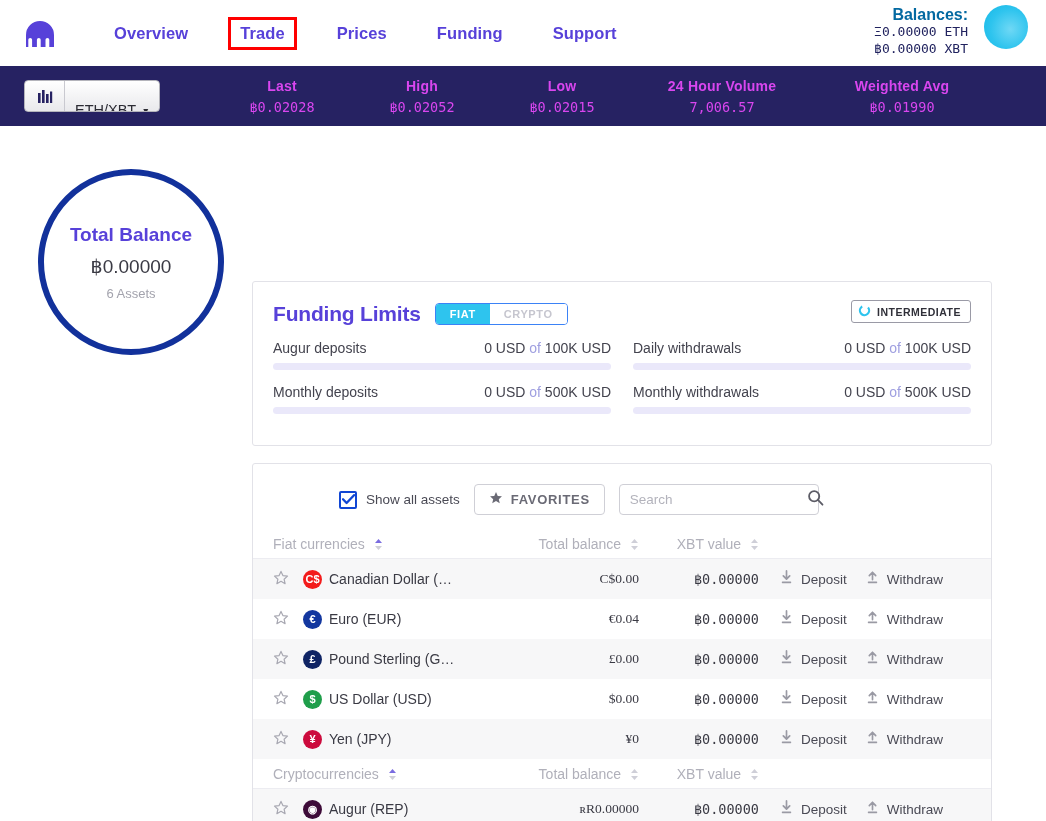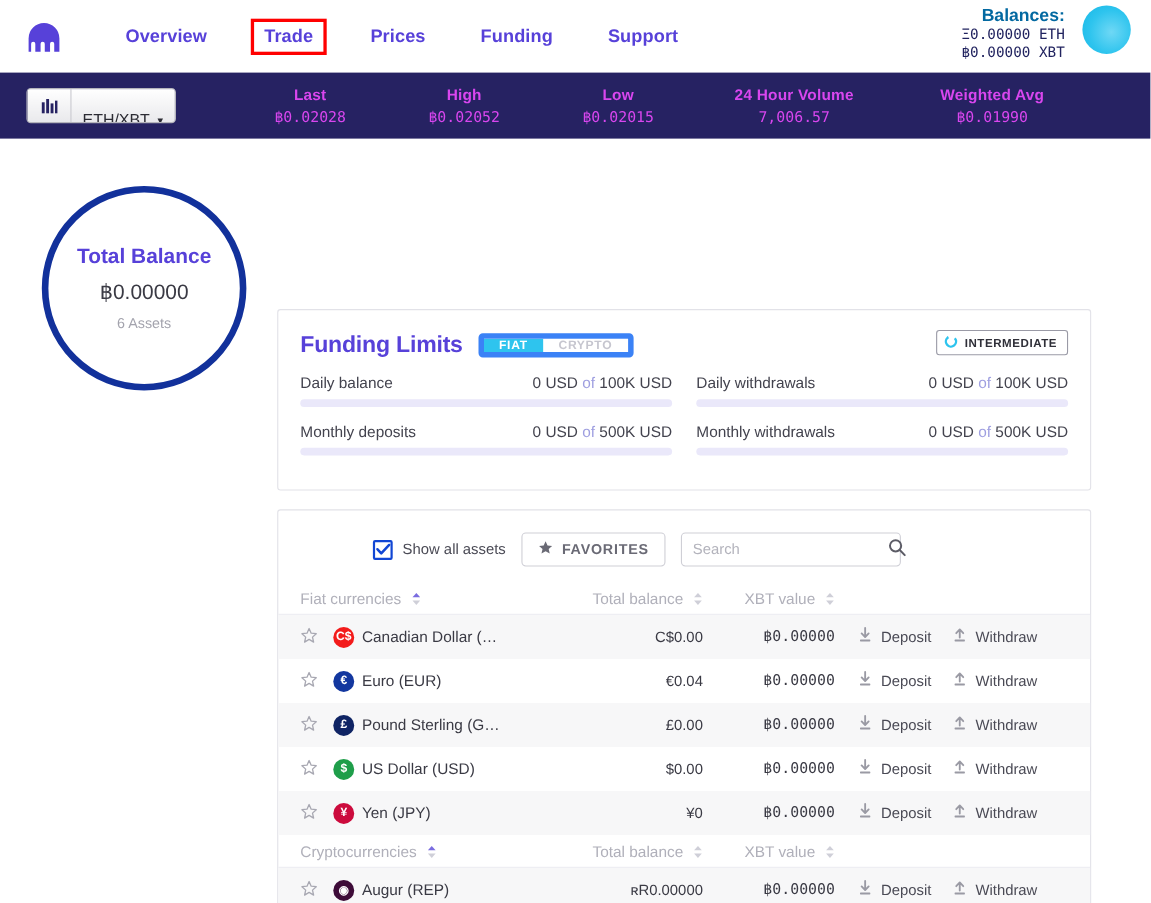--- a/index.html
+++ b/index.html
@@ -79,21 +79,21 @@
   .card {
     position: absolute; left: 252px; width: 740px;
     background: #fff; border: 1px solid #e2e2e8; border-radius: 3px;
   }
   #funding-card { top: 155px; height: 165px; }
   #balances-card { top: 337px; height: 484px; }
 
   .fl-head { display:flex; align-items:center; padding: 20px 20px 0 20px; position: relative; }
   .fl-title { font-size: 21px; font-weight: bold; color: #5741d9; letter-spacing: -.2px; }
   .seg {
-    display:flex; margin-left: 14px; border:5px solid #3b82f6; border-radius:4px; overflow:hidden;
+    display:flex; margin-left: 14px; border:1px solid #3b82f6; border-radius:4px; overflow:hidden;
     height: 22px;
   }
   .seg div {
     font-size: 11px; font-weight: bold; letter-spacing: .6px;
     padding: 0 14px; display:flex; align-items:center; cursor:pointer;
   }
   .seg .on { background: #2ec4ee; color: #fff; }
   .seg .off { background: #fff; color: #c6c6cf; }
   .tier-badge {
     position:absolute; right: 20px; top: 18px; height: 23px;
@@ -143,21 +143,21 @@
     border-bottom: 1px solid #ececf1;
   }
   .row {
     display:flex; align-items:center; height: 40px; padding-left: 20px;
     font-size: 14px; color: #3a3a44;
   }
   .row.alt { background: #f7f7f8; }
   .c-star { width: 30px; display:flex; align-items:center; }
   .c-icon { width: 26px; display:flex; align-items:center; }
   .c-name { width: 174px; display:flex; align-items:center; gap:5px; white-space:nowrap; overflow:hidden; }
-  .c-bal { width: 136px; text-align:right; font-family:Liberation Sans, sans-serif; font-size: 13.5px; }
+  .c-bal { width: 136px; text-align:right; font-family:Liberation Serif, serif; font-size: 13.5px; }
   .c-xbt { width: 126px; text-align:right; font-family:"DejaVu Sans Mono", monospace; font-size: 13.5px; padding-right: 6px;}
   .c-act { display:flex; align-items:center; gap: 6px; padding-left: 14px; }
   .act { display:flex; align-items:center; gap:7px; color:#4a4a55; font-size: 13.5px; cursor:pointer; margin-right: 12px; }
   .grp-c1 { width: 230px; }
   .grp-c2 { width: 136px; text-align:right; }
   .grp-c3 { width: 126px; text-align:right; padding-right:6px; }
   .sorter { display:inline-flex; flex-direction:column; margin-left:5px; vertical-align:middle; }
   .coin {
     width: 19px; height: 19px; border-radius:50%;
     display:flex; align-items:center; justify-content:center;
@@ -256,21 +256,21 @@
             </svg>
           </span>
           <span>INTERMEDIATE</span>
         </div>
       </div>
 
       <div class="limits">
         <div class="lim-col">
           <div class="lim-row">
             <div class="lim-line">
-              <span class="lim-name">Daily balance</span>
+              <span class="lim-name">Augur deposits</span>
               <span class="lim-vals">
                 <span>0 USD</span>
                 <span class="of">of</span>
                 <span>100K USD</span>
               </span>
             </div>
             <div class="bar"></div>
           </div>
           <div class="lim-row">
             <div class="lim-line">

